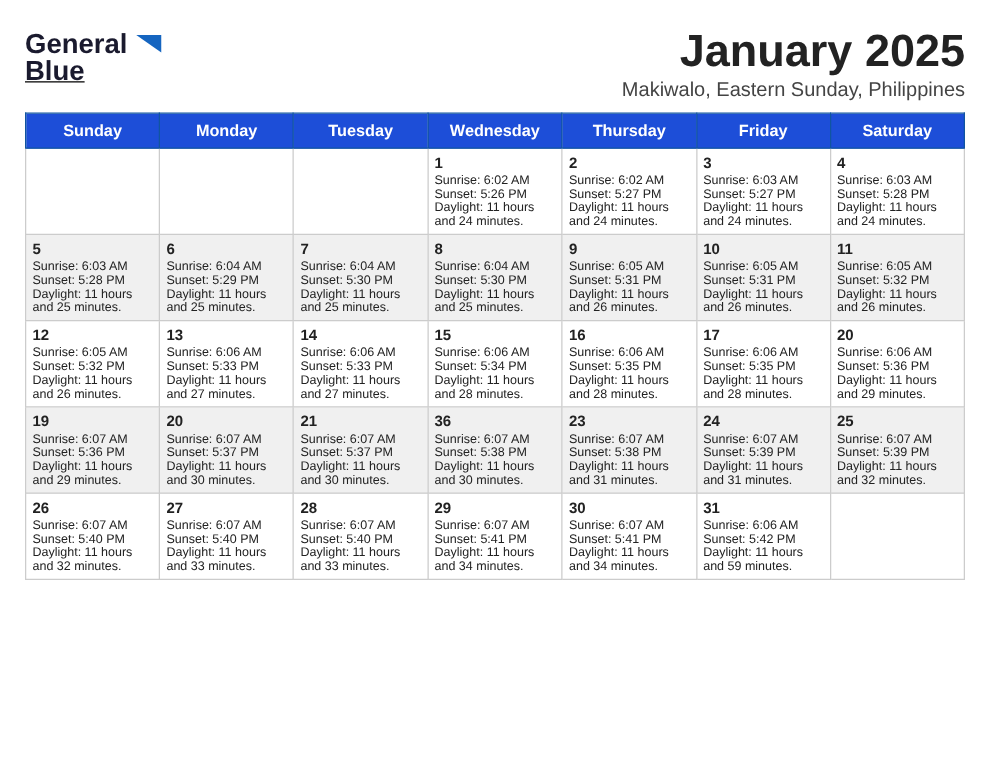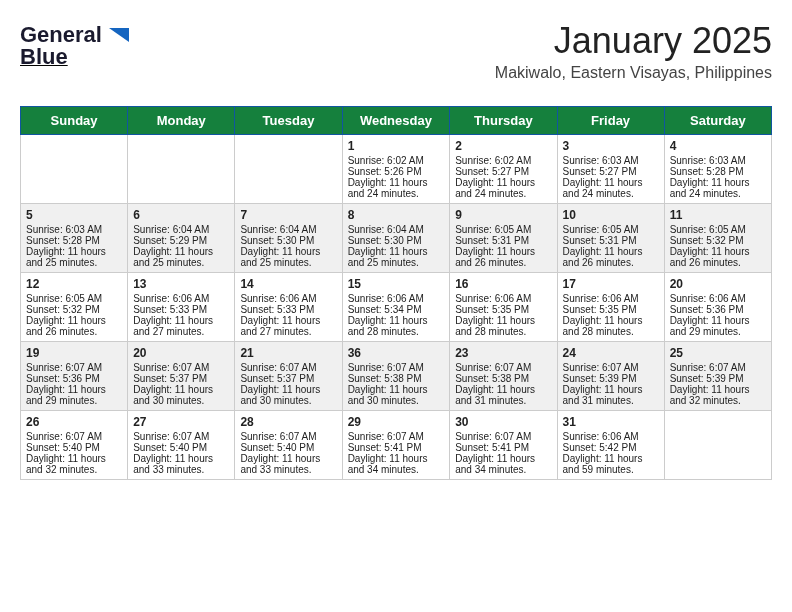--- a/index.html
+++ b/index.html
@@ -7,21 +7,21 @@
       font-family: Arial, sans-serif;
       background: #fff;
       width: 792px;
       min-height: 612px;
       padding: 20px;
     }
     .header {
       display: flex;
       align-items: flex-start;
       justify-content: space-between;
-      margin-bottom: 24px;
+      margin-bottom: 8px;
     }
     .logo {
       display: flex;
       align-items: center;
     }
     .logo-text {
       font-size: 22px;
       font-weight: bold;
       color: #1a1a2e;
       line-height: 1;
@@ -29,35 +29,35 @@
     .logo-icon {
       width: 30px;
       height: 30px;
       margin-left: 2px;
     }
     .title-block {
       text-align: right;
     }
     .month-title {
       font-size: 36px;
-      font-weight: normal;
+      font-weight: bold;
       color: #222;
     }
     .location-title {
       font-size: 16px;
       color: #444;
       margin-top: 2px;
     }
     .calendar {
       width: 100%;
       border-collapse: collapse;
       border: 1px solid #ccc;
     }
     .calendar th {
-      background-color: #15803d;
+      background-color: #1d4ed8;
       color: #fff;
       text-align: center;
       padding: 6px 4px;
       font-size: 13px;
       border: 1px solid #1055a0;
     }
     .calendar td {
       vertical-align: top;
       border: 1px solid #ccc;
       padding: 4px 5px;
@@ -103,21 +103,21 @@
           <polygon points="5,8 25,8 25,22" fill="#1565c0"></polygon>
         </svg>
       </div>
       <div style="margin-top:-4px;text-decoration:underline;">
         <span class="logo-text blue">Blue</span>
       </div>
     </div>
   </div>
   <div class="title-block">
     <div class="month-title">January 2025</div>
-    <div class="location-title">Makiwalo, Eastern Visayas, Philippines</div>
+    <div class="location-title">Makiwalo, Eastern Sunday, Philippines</div>
   </div>
 </div>
 
 <table class="calendar">
   <thead>
     <tr>
     <th>Sunday</th>
         <th>Monday</th>
         <th>Tuesday</th>
         <th>Wednesday</th>

